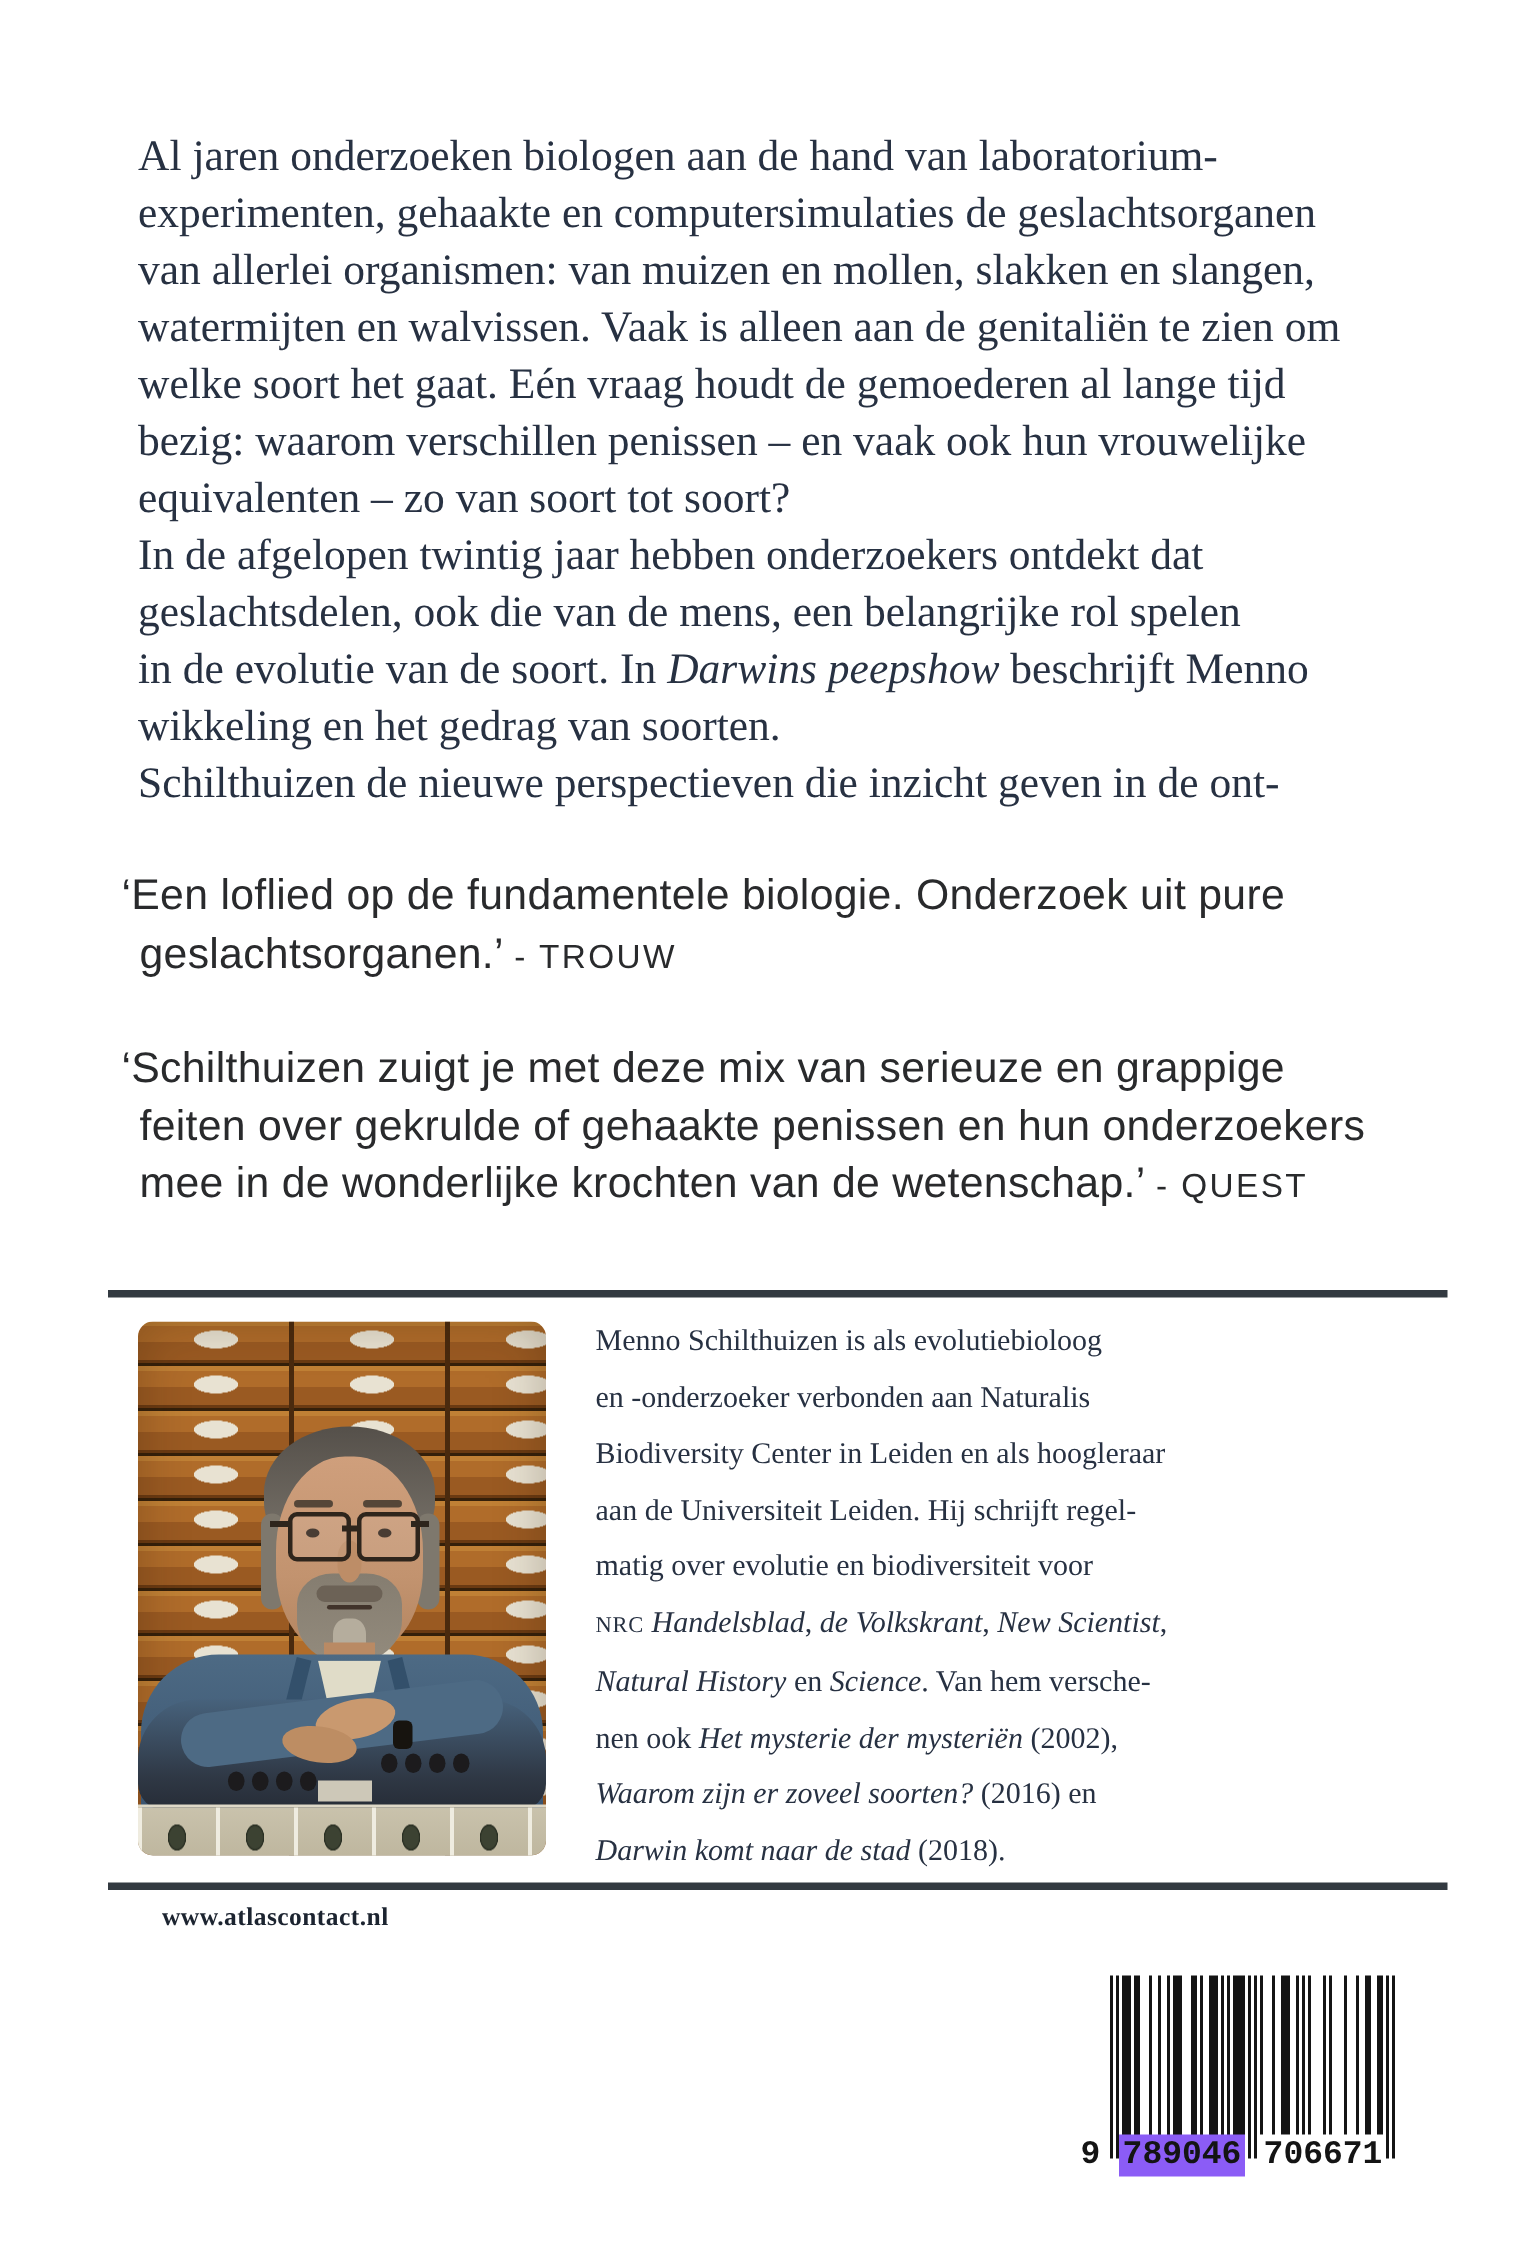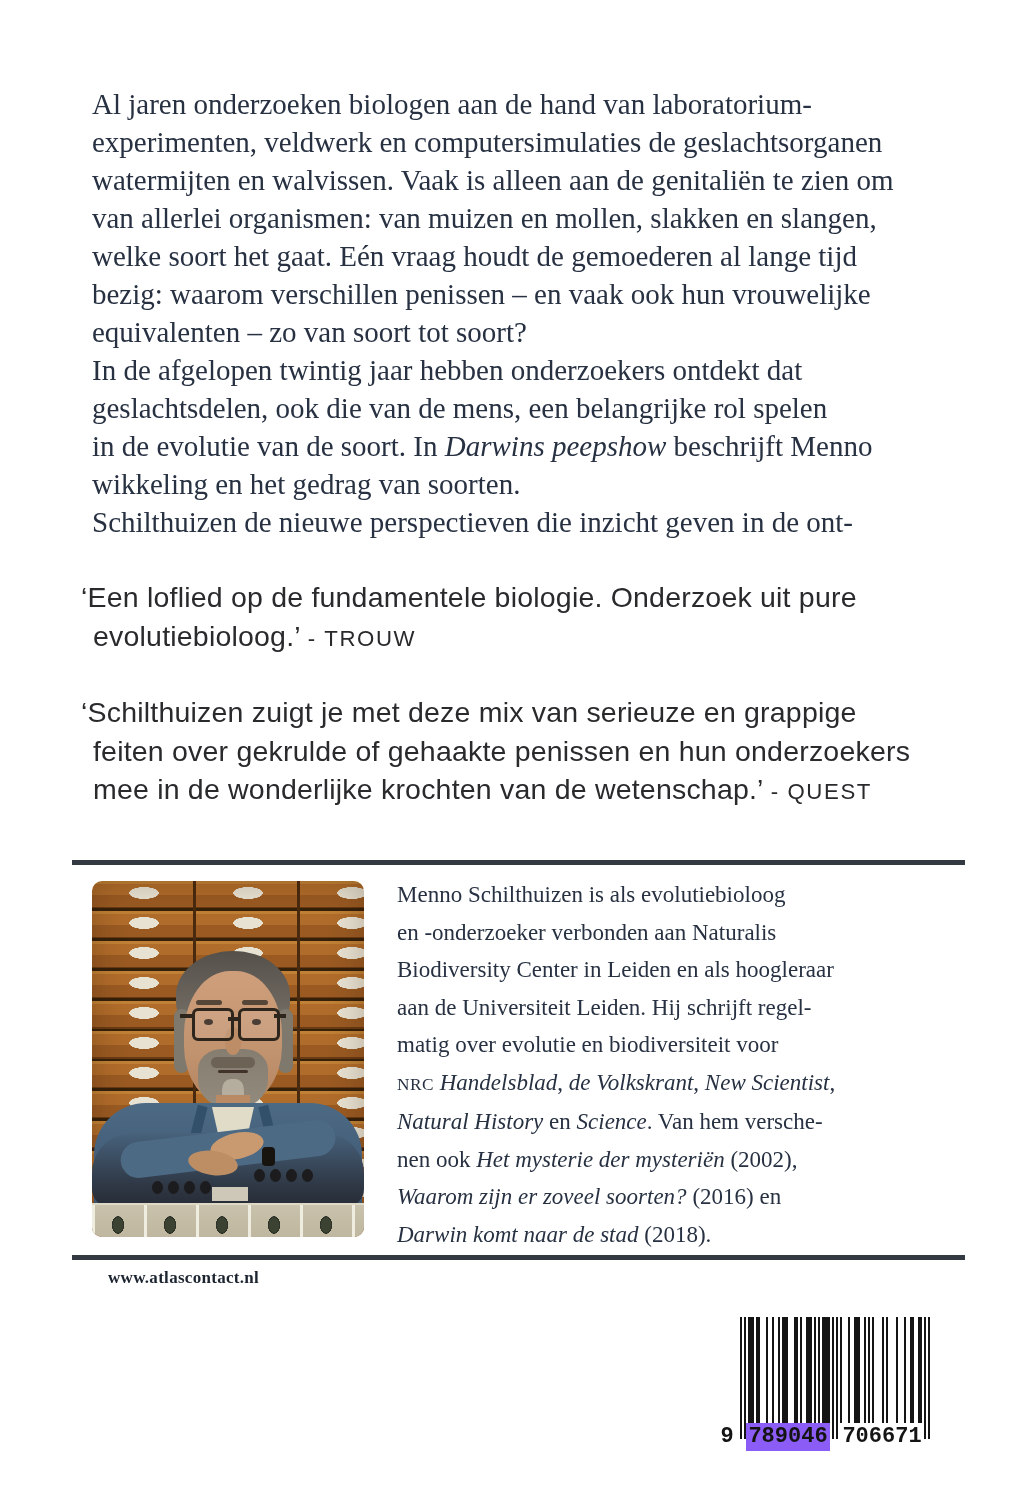--- a/index.html
+++ b/index.html
@@ -12,21 +12,21 @@
   .attr{font-size:0.78em;letter-spacing:1.6px;}
 
   .intro{position:absolute;left:92px;top:85px;font-size:29px;line-height:38px;color:#273142;}
   .quote{position:absolute;left:93px;font-size:28.5px;line-height:38.5px;color:#292a2c;letter-spacing:0.2px;font-weight:500;}
   .quote .ln:first-child{text-indent:-12px;}
   .q1{top:578px;}
   .q2{top:693px;}
   .rule{position:absolute;left:72px;width:893px;height:5px;background:#333a41;}
   .r1{top:860px;}
   .r2{top:1255px;}
-  .bio{position:absolute;left:397px;top:876px;font-size:23px;line-height:37.5px;color:#273142;}
+  .bio{position:absolute;left:397px;top:876px;font-size:20px;line-height:37.5px;color:#273142;}
   .website{position:absolute;left:108px;top:1268px;font-size:17px;font-weight:bold;color:#1c2430;letter-spacing:0.3px;}
 
   
   .photo{position:absolute;left:92px;top:881px;width:272px;height:356px;border-radius:10px;overflow:hidden;
     background:
       radial-gradient(ellipse 15px 6px at 50% 12px, #e8e2d2 0 97%, rgba(0,0,0,0) 100%) 0 0/104px 30px repeat,
       repeating-linear-gradient(90deg, rgba(0,0,0,0) 0 101px, #4a2a0e 101px 104px),
       repeating-linear-gradient(180deg, #c08035 0 3px, #b06c2a 3px 14px, #9a5a22 14px 26px, #6a3a12 26px 27.5px, #35200a 27.5px 30px);
     box-shadow:inset 0 0 34px rgba(40,20,0,0.28);}
   .photo div{position:absolute;}
@@ -81,36 +81,36 @@
   .n2{left:6px;width:84px;background:#8b5cf6;}
   .n3{left:100px;width:84px;background:#ffffff;}
 </style>
 </head>
 <body>
 
 <div class="page">
 
   <div class="intro serif">
     <div class="ln">Al jaren onderzoeken biologen aan de hand van laboratorium-</div>
-    <div class="ln">experimenten, veldwerk en computersimulaties de geslachtsorganen</div>
+    <div class="ln">experimenten, gehaakte en computersimulaties de geslachtsorganen</div>
+    <div class="ln">van allerlei organismen: van muizen en mollen, slakken en slangen,</div>
     <div class="ln">watermijten en walvissen. Vaak is alleen aan de genitaliën te zien om</div>
-    <div class="ln">van allerlei organismen: van muizen en mollen, slakken en slangen,</div>
     <div class="ln">welke soort het gaat. Eén vraag houdt de gemoederen al lange tijd</div>
     <div class="ln">bezig: waarom verschillen penissen – en vaak ook hun vrouwelijke</div>
     <div class="ln">equivalenten – zo van soort tot soort?</div>
     <div class="ln"><span>In de afgelopen twintig jaar hebben onderzoekers ontdekt dat</span></div>
     <div class="ln"><span>geslachtsdelen, ook die van de mens, een belangrijke rol spelen</span></div>
     <div class="ln"><span>in de evolutie van de soort. In </span><span class="i">Darwins peepshow</span><span> beschrijft Menno</span></div>
     <div class="ln"><span>wikkeling en het gedrag van soorten.</span></div>
     <div class="ln"><span>Schilthuizen de nieuwe perspectieven die inzicht geven in de ont-</span></div>
   </div>
 
   <div class="quote sans q1">
     <div class="ln"><span>‘Een loflied op de fundamentele biologie. Onderzoek uit pure</span></div>
-    <div class="ln"><span>evolutiebioloog.’ </span><span class="attr">- TROUW</span></div>
+    <div class="ln"><span>geslachtsorganen.’ </span><span class="attr">- TROUW</span></div>
   </div>
 
   <div class="quote sans q2">
     <div class="ln"><span>‘Schilthuizen zuigt je met deze mix van serieuze en grappige</span></div>
     <div class="ln"><span>feiten over gekrulde of gehaakte penissen en hun onderzoekers</span></div>
     <div class="ln"><span>mee in de wonderlijke krochten van de wetenschap.’ </span><span class="attr">- QUEST</span></div>
   </div>
 
   <div class="rule r1"></div>
 

